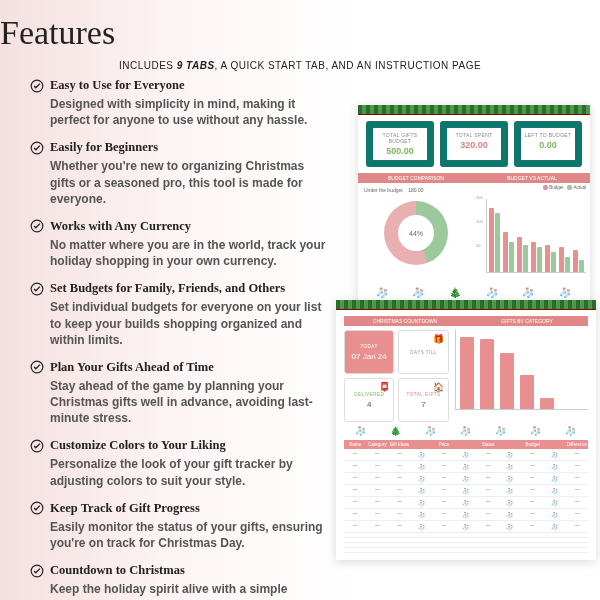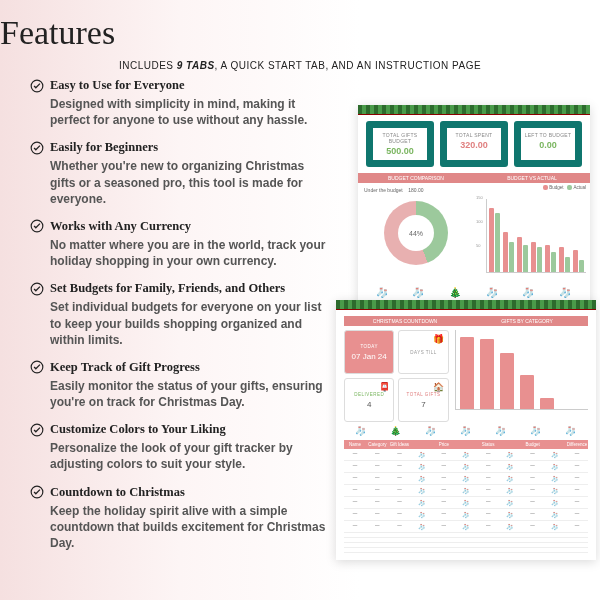--- a/index.html
+++ b/index.html
@@ -208,35 +208,47 @@
     <div class="fdesc">Set individual budgets for everyone on your list to keep your builds shopping organized and within limits.</div>
   </div>
   <div class="feature">
     <div class="fhead">
         <span class="check">
           <svg viewBox="0 0 24 24">
             <circle cx="12" cy="12" r="10" fill="none" stroke="#222" stroke-width="2"></circle>
             <path d="M7 12l3 3 7-7" fill="none" stroke="#222" stroke-width="2.2"></path>
           </svg>
         </span>
+        <span>Plan Your Gifts Ahead of Time</span>
+      </div>
+    <div class="fdesc">Stay ahead of the game by planning your Christmas gifts well in advance, avoiding last-minute stress.</div>
+  </div>
+  <div class="feature">
+    <div class="fhead">
+        <span class="check">
+          <svg viewBox="0 0 24 24">
+            <circle cx="12" cy="12" r="10" fill="none" stroke="#222" stroke-width="2"></circle>
+            <path d="M7 12l3 3 7-7" fill="none" stroke="#222" stroke-width="2.2"></path>
+          </svg>
+        </span>
+        <span>Customize Colors to Your Liking</span>
+      </div>
+    <div class="fdesc">Personalize the look of your gift tracker by adjusting colors to suit your style.</div>
+  </div>
+  <div class="feature">
+    <div class="fhead">
+        <span class="check">
+          <svg viewBox="0 0 24 24">
+            <circle cx="12" cy="12" r="10" fill="none" stroke="#222" stroke-width="2"></circle>
+            <path d="M7 12l3 3 7-7" fill="none" stroke="#222" stroke-width="2.2"></path>
+          </svg>
+        </span>
         <span>Keep Track of Gift Progress</span>
       </div>
     <div class="fdesc">Easily monitor the status of your gifts, ensuring you're on track for Christmas Day.</div>
-  </div>
-  <div class="feature">
-    <div class="fhead">
-        <span class="check">
-          <svg viewBox="0 0 24 24">
-            <circle cx="12" cy="12" r="10" fill="none" stroke="#222" stroke-width="2"></circle>
-            <path d="M7 12l3 3 7-7" fill="none" stroke="#222" stroke-width="2.2"></path>
-          </svg>
-        </span>
-        <span>Customize Colors to Your Liking</span>
-      </div>
-    <div class="fdesc">Personalize the look of your gift tracker by adjusting colors to suit your style.</div>
   </div>
   <div class="feature">
     <div class="fhead">
         <span class="check">
           <svg viewBox="0 0 24 24">
             <circle cx="12" cy="12" r="10" fill="none" stroke="#222" stroke-width="2"></circle>
             <path d="M7 12l3 3 7-7" fill="none" stroke="#222" stroke-width="2.2"></path>
           </svg>
         </span>
         <span>Countdown to Christmas</span>

